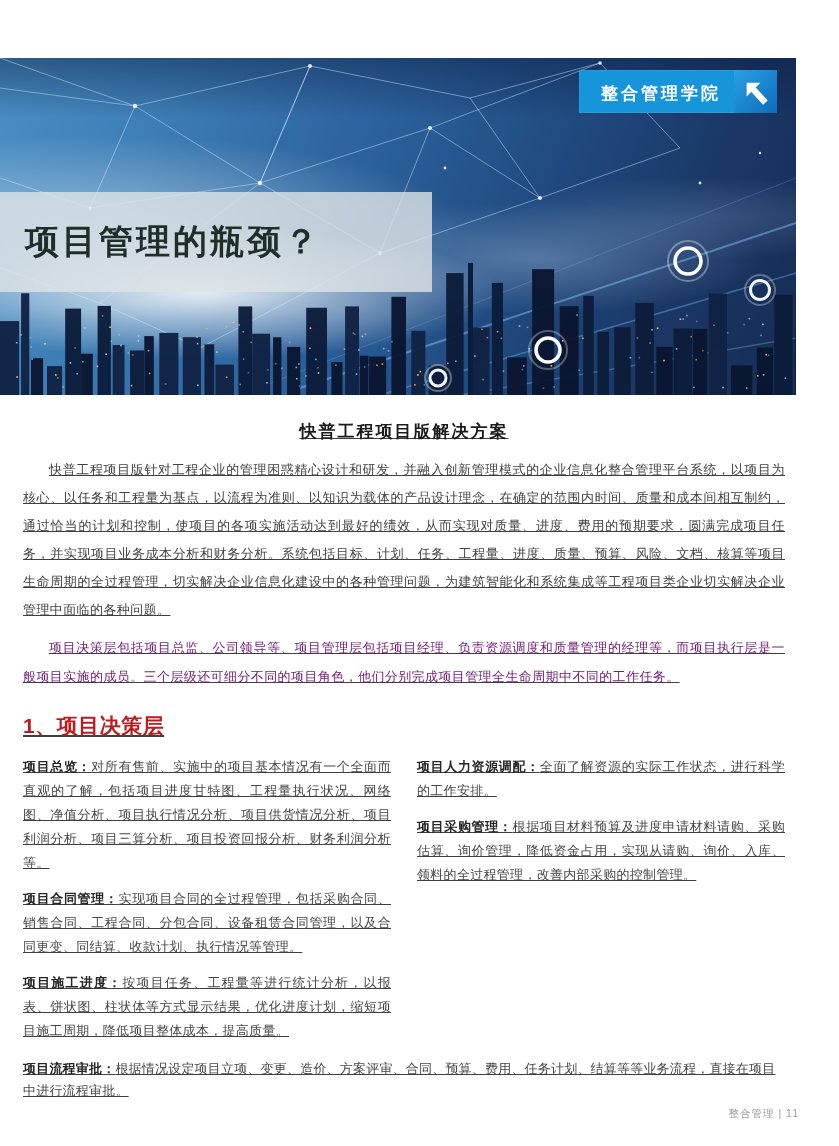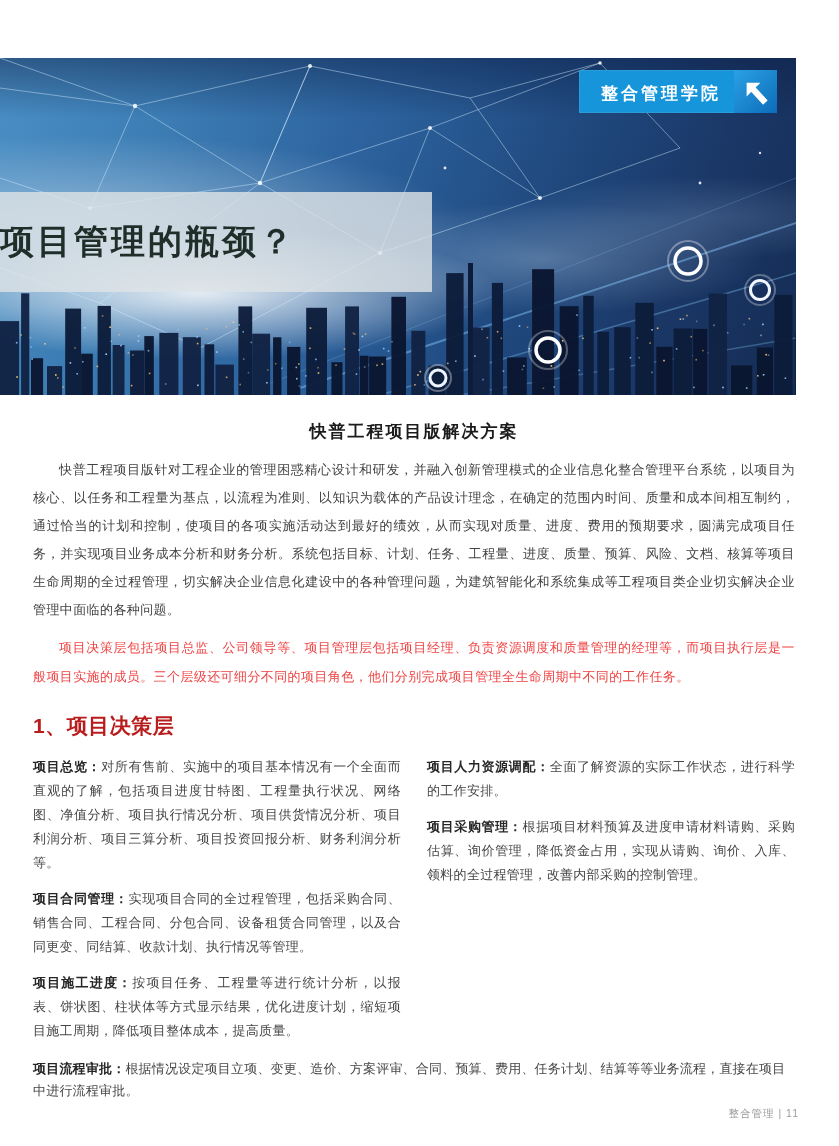--- a/index.html
+++ b/index.html
@@ -17,38 +17,38 @@
   .hero-clouds{position:absolute;inset:0;
     background:
       radial-gradient(ellipse 430px 95px at 200px 235px, rgba(243,247,250,.9), rgba(243,247,250,0) 70%),
       radial-gradient(ellipse 520px 130px at 90px 170px, rgba(214,228,240,.55), rgba(214,228,240,0) 72%),
       radial-gradient(ellipse 320px 80px at 540px 200px, rgba(185,208,230,.35), rgba(185,208,230,0) 70%),
       radial-gradient(ellipse 280px 60px at 700px 160px, rgba(150,180,215,.25), rgba(150,180,215,0) 70%);
   }
   .hero-svg{position:absolute;inset:0;width:100%;height:100%;}
   .title-band{
     position:absolute;left:0;top:134px;width:432px;height:100px;box-sizing:border-box;
-    background:rgba(222,227,230,.8);display:flex;align-items:center;padding-left:0;
+    background:rgba(222,227,230,.8);display:flex;align-items:center;padding-left:25px;
   }
   .hero-title{font-size:34px;font-weight:bold;color:#1f2e29;letter-spacing:3px;white-space:nowrap;}
   .badge{
     position:absolute;top:12px;right:19px;height:43px;display:flex;align-items:stretch;
     background:#1795da;box-shadow:0 0 0 1px rgba(255,255,255,.08) inset;
   }
   .badge-label{color:#ffffff;font-size:17px;font-weight:bold;letter-spacing:3px;
     display:flex;align-items:center;padding:4px 13px 0 22px;white-space:nowrap;}
   .badge-logo{width:43px;height:43px;background:linear-gradient(135deg,#2aa1e4,#0d6cba);
     display:flex;align-items:center;justify-content:center;}
   
-  .content{position:absolute;left:33px;top:395px;width:762px;}
+  .content{position:absolute;left:23px;top:395px;width:762px;text-decoration:underline;}
   .doc-title{margin:25px 0 0;text-align:center;font-size:17px;font-weight:bold;color:#1c1c1c;letter-spacing:2px;}
   .intro{margin:13px 0 0;font-size:13px;line-height:28px;color:#424242;text-align:justify;
     text-indent:2em;letter-spacing:.4px;}
   .section-h{margin:17px 0 0;font-size:15.5px;font-weight:bold;color:#1b1b1b;letter-spacing:.5px;}
-  .section-p{margin:9px 0 0;font-size:13px;line-height:29px;color:#ef4444;text-align:justify;
+  .section-p{margin:9px 0 0;font-size:13px;line-height:29px;color:#701a75;text-align:justify;
     text-indent:2em;letter-spacing:.4px;}
   .sub-h{margin:21px 0 0;font-size:21px;font-weight:bold;color:#b91c1c;letter-spacing:.5px;}
   .cols{display:flex;gap:26px;margin-top:15px;justify-content:space-between;}
   .col{flex:1;min-width:0;}
   .item{font-size:13px;line-height:24px;color:#474747;text-align:justify;margin:0 0 12px;letter-spacing:.3px;}
   .item .lbl{font-weight:bold;color:#262626;}
   .item .uline{text-decoration:underline;}
   .full-item{margin:3px 0 0;font-size:13px;line-height:22px;color:#474747;letter-spacing:.2px;}
   .full-item .lbl{font-weight:bold;color:#262626;}
   .footer{position:absolute;right:40px;bottom:25px;font-size:10.5px;color:#9b9b9b;letter-spacing:1px;}

